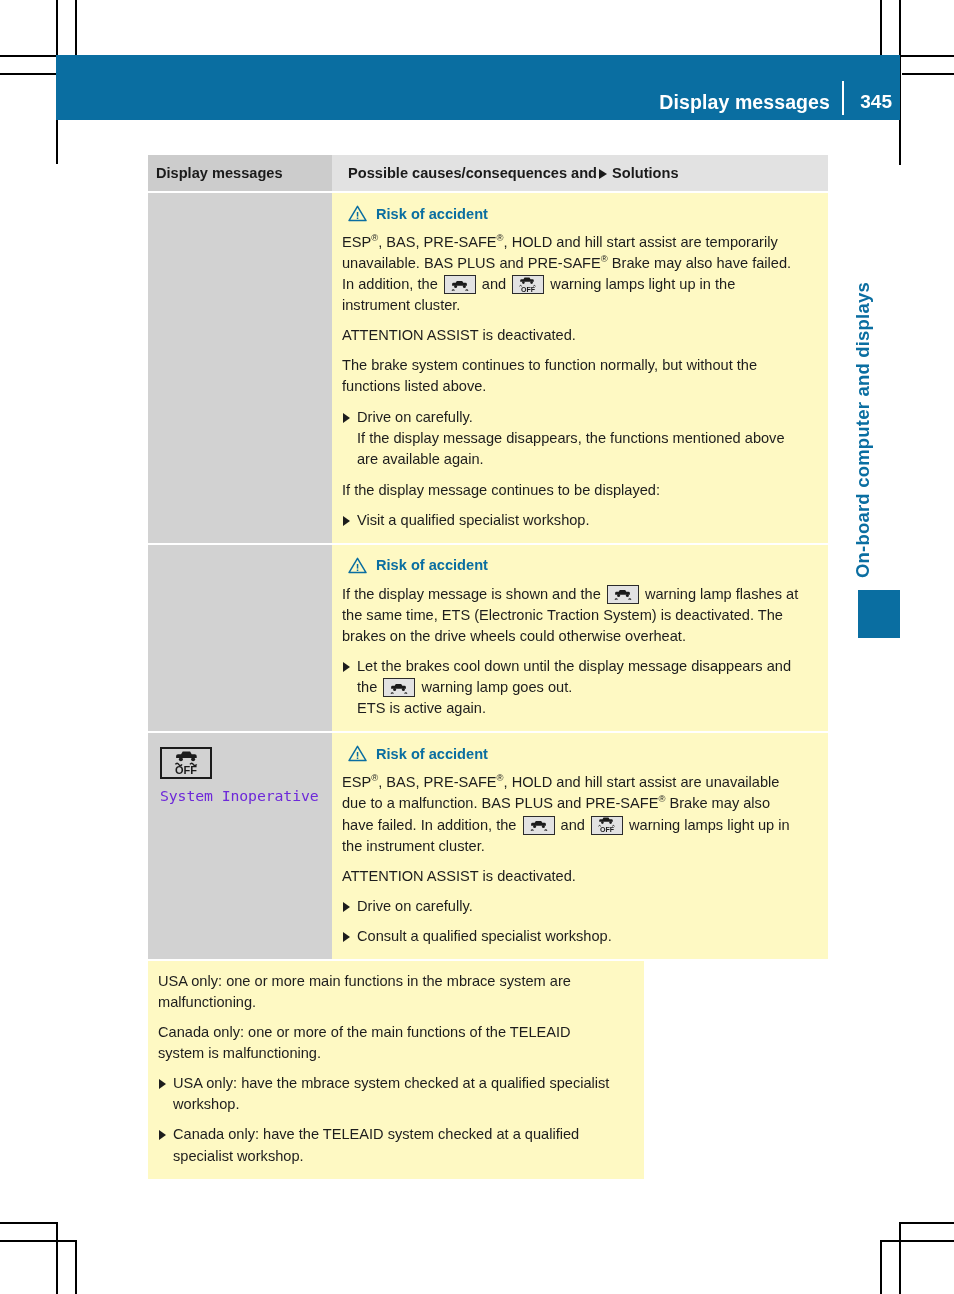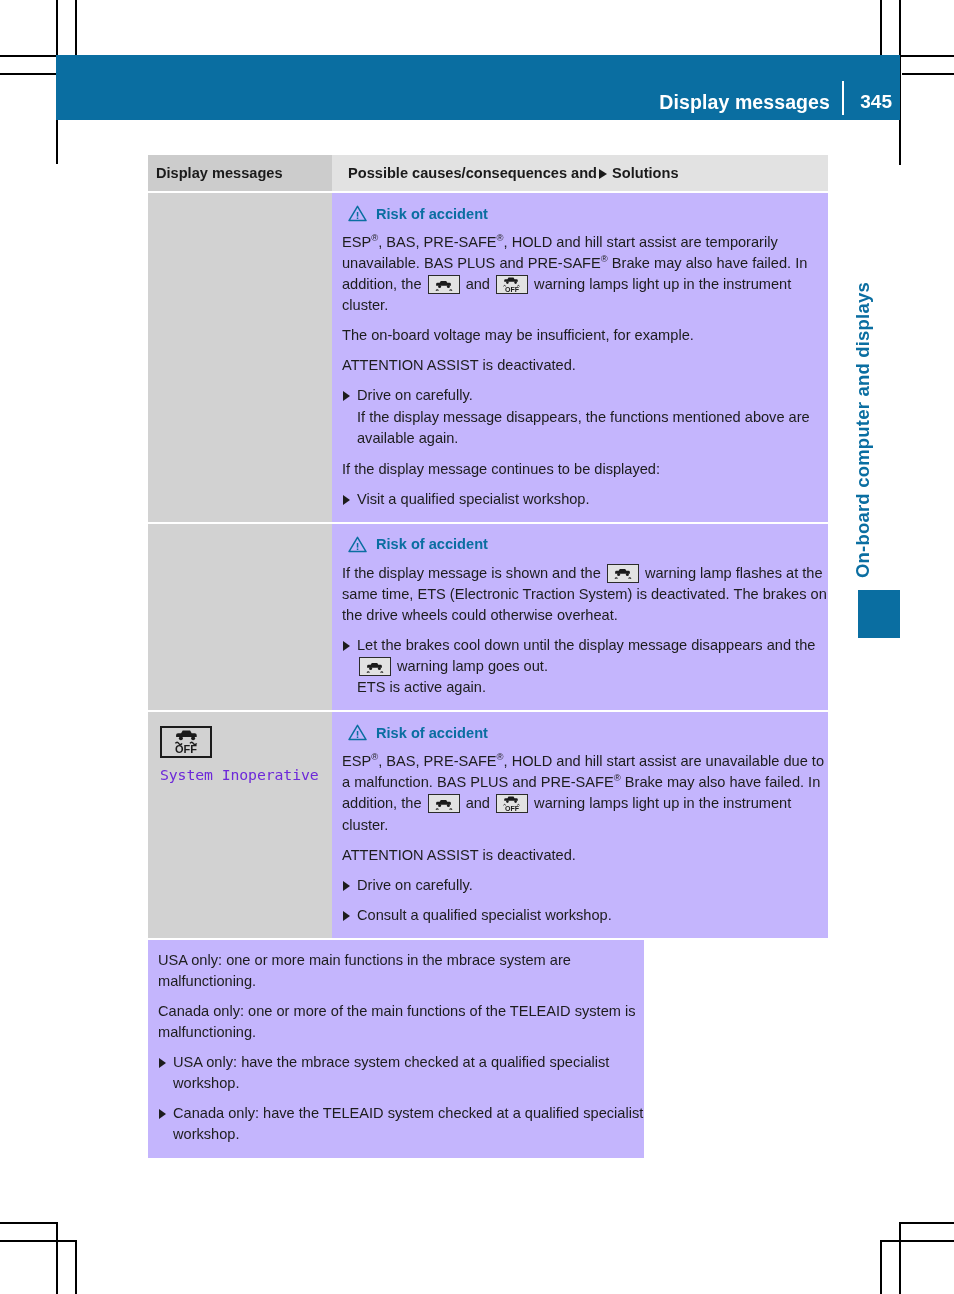--- a/index.html
+++ b/index.html
@@ -45,21 +45,21 @@
     color: #0a6ea1; font-size: 18.5px; font-weight: bold;
     writing-mode: vertical-rl; transform: rotate(180deg);
     white-space: nowrap; letter-spacing: .2px;
   }
 
   
   .table { position: absolute; left: 148px; top: 155px; width: 680px; }
   .trow { display: flex; width: 680px; margin-bottom: 2px; }
   .trow:last-child { margin-bottom: 0; }
   .cell-l { width: 184px; flex: 0 0 184px; background: #d2d2d2; padding: 10px 12px 12px 8px; }
-  .cell-r { width: 496px; flex: 0 0 496px; background: #c4b5fd; padding: 10px 0 12px 10px; }
+  .cell-r { width: 496px; flex: 0 0 496px; background: #fef9c3; padding: 10px 24px 12px 10px; }
   .head .cell-l { background: #cccccc; padding: 9px 12px 9px 8px; }
   .head .cell-r { background: #e2e2e2; padding: 9px 10px 9px 16px; }
   .head-txt { font-size: 14.6px; font-weight: bold; color: #1b1b1b; white-space: nowrap; }
   .head-tri { display: inline-block; vertical-align: -1px;
     width: 0; height: 0; border-left: 8px solid #1b1b1b;
     border-top: 5.5px solid transparent; border-bottom: 5.5px solid transparent;
     margin: 0 5px 0 2px; }
 
   
   .warn-head { color: #0a6ea1; font-size: 14.6px; font-weight: bold;
@@ -162,22 +162,22 @@
                 <path d="M4 12.6 q1.2-1.8 2.4 0" stroke="#1b1b1b" stroke-width="1.1" fill="none"></path>
                 <path d="M17.6 12.6 q1.2-1.8 2.4 0" stroke="#1b1b1b" stroke-width="1.1" fill="none"></path>
               </svg></span><span> and </span><span class="lamp"><svg width="26" height="16" viewBox="0 0 26 16">
                 <path d="M6.5 2.2 h2.0 l1.0-1.7 h5.0 l1.0 1.7 h2.0 a1.3 1.3 0 0 1 1.3 1.3 v1.3 h-13.6 v-1.3 a1.3 1.3 0 0 1 1.3-1.3z" fill="#1b1b1b"></path>
                 <circle cx="8.4" cy="5.6" r="1.3" fill="#1b1b1b"></circle>
                 <circle cx="16.6" cy="5.6" r="1.3" fill="#1b1b1b"></circle>
                 <path d="M4.5 9.2 q1.1-1.6 2.2 0" stroke="#1b1b1b" stroke-width="1" fill="none"></path>
                 <path d="M18.3 9.2 q1.1-1.6 2.2 0" stroke="#1b1b1b" stroke-width="1" fill="none"></path>
                 <text x="13" y="15" font-family="Liberation Sans, sans-serif" font-size="7" font-weight="bold" fill="#1b1b1b" text-anchor="middle">OFF</text>
               </svg></span><span> warning lamps light up in the instrument cluster.</span></p>
-        <p class="body">The on-board voltage may be insufficient, for example.</p>
         <p class="body">ATTENTION ASSIST is deactivated.</p>
+        <p class="body">The brake system continues to function normally, but without the functions listed above.</p>
         <div class="bullet">
           <span class="btri"></span>
           <span class="btext"><span>Drive on carefully.</span><br><span>If the display message disappears, the functions mentioned above are available again.</span></span>
         </div>
         <p class="body" style="margin-top:10px;">If the display message continues to be displayed:</p>
         <div class="bullet">
           <span class="btri"></span>
           <span class="btext">Visit a qualified specialist workshop.</span>
         </div>
       </div>

